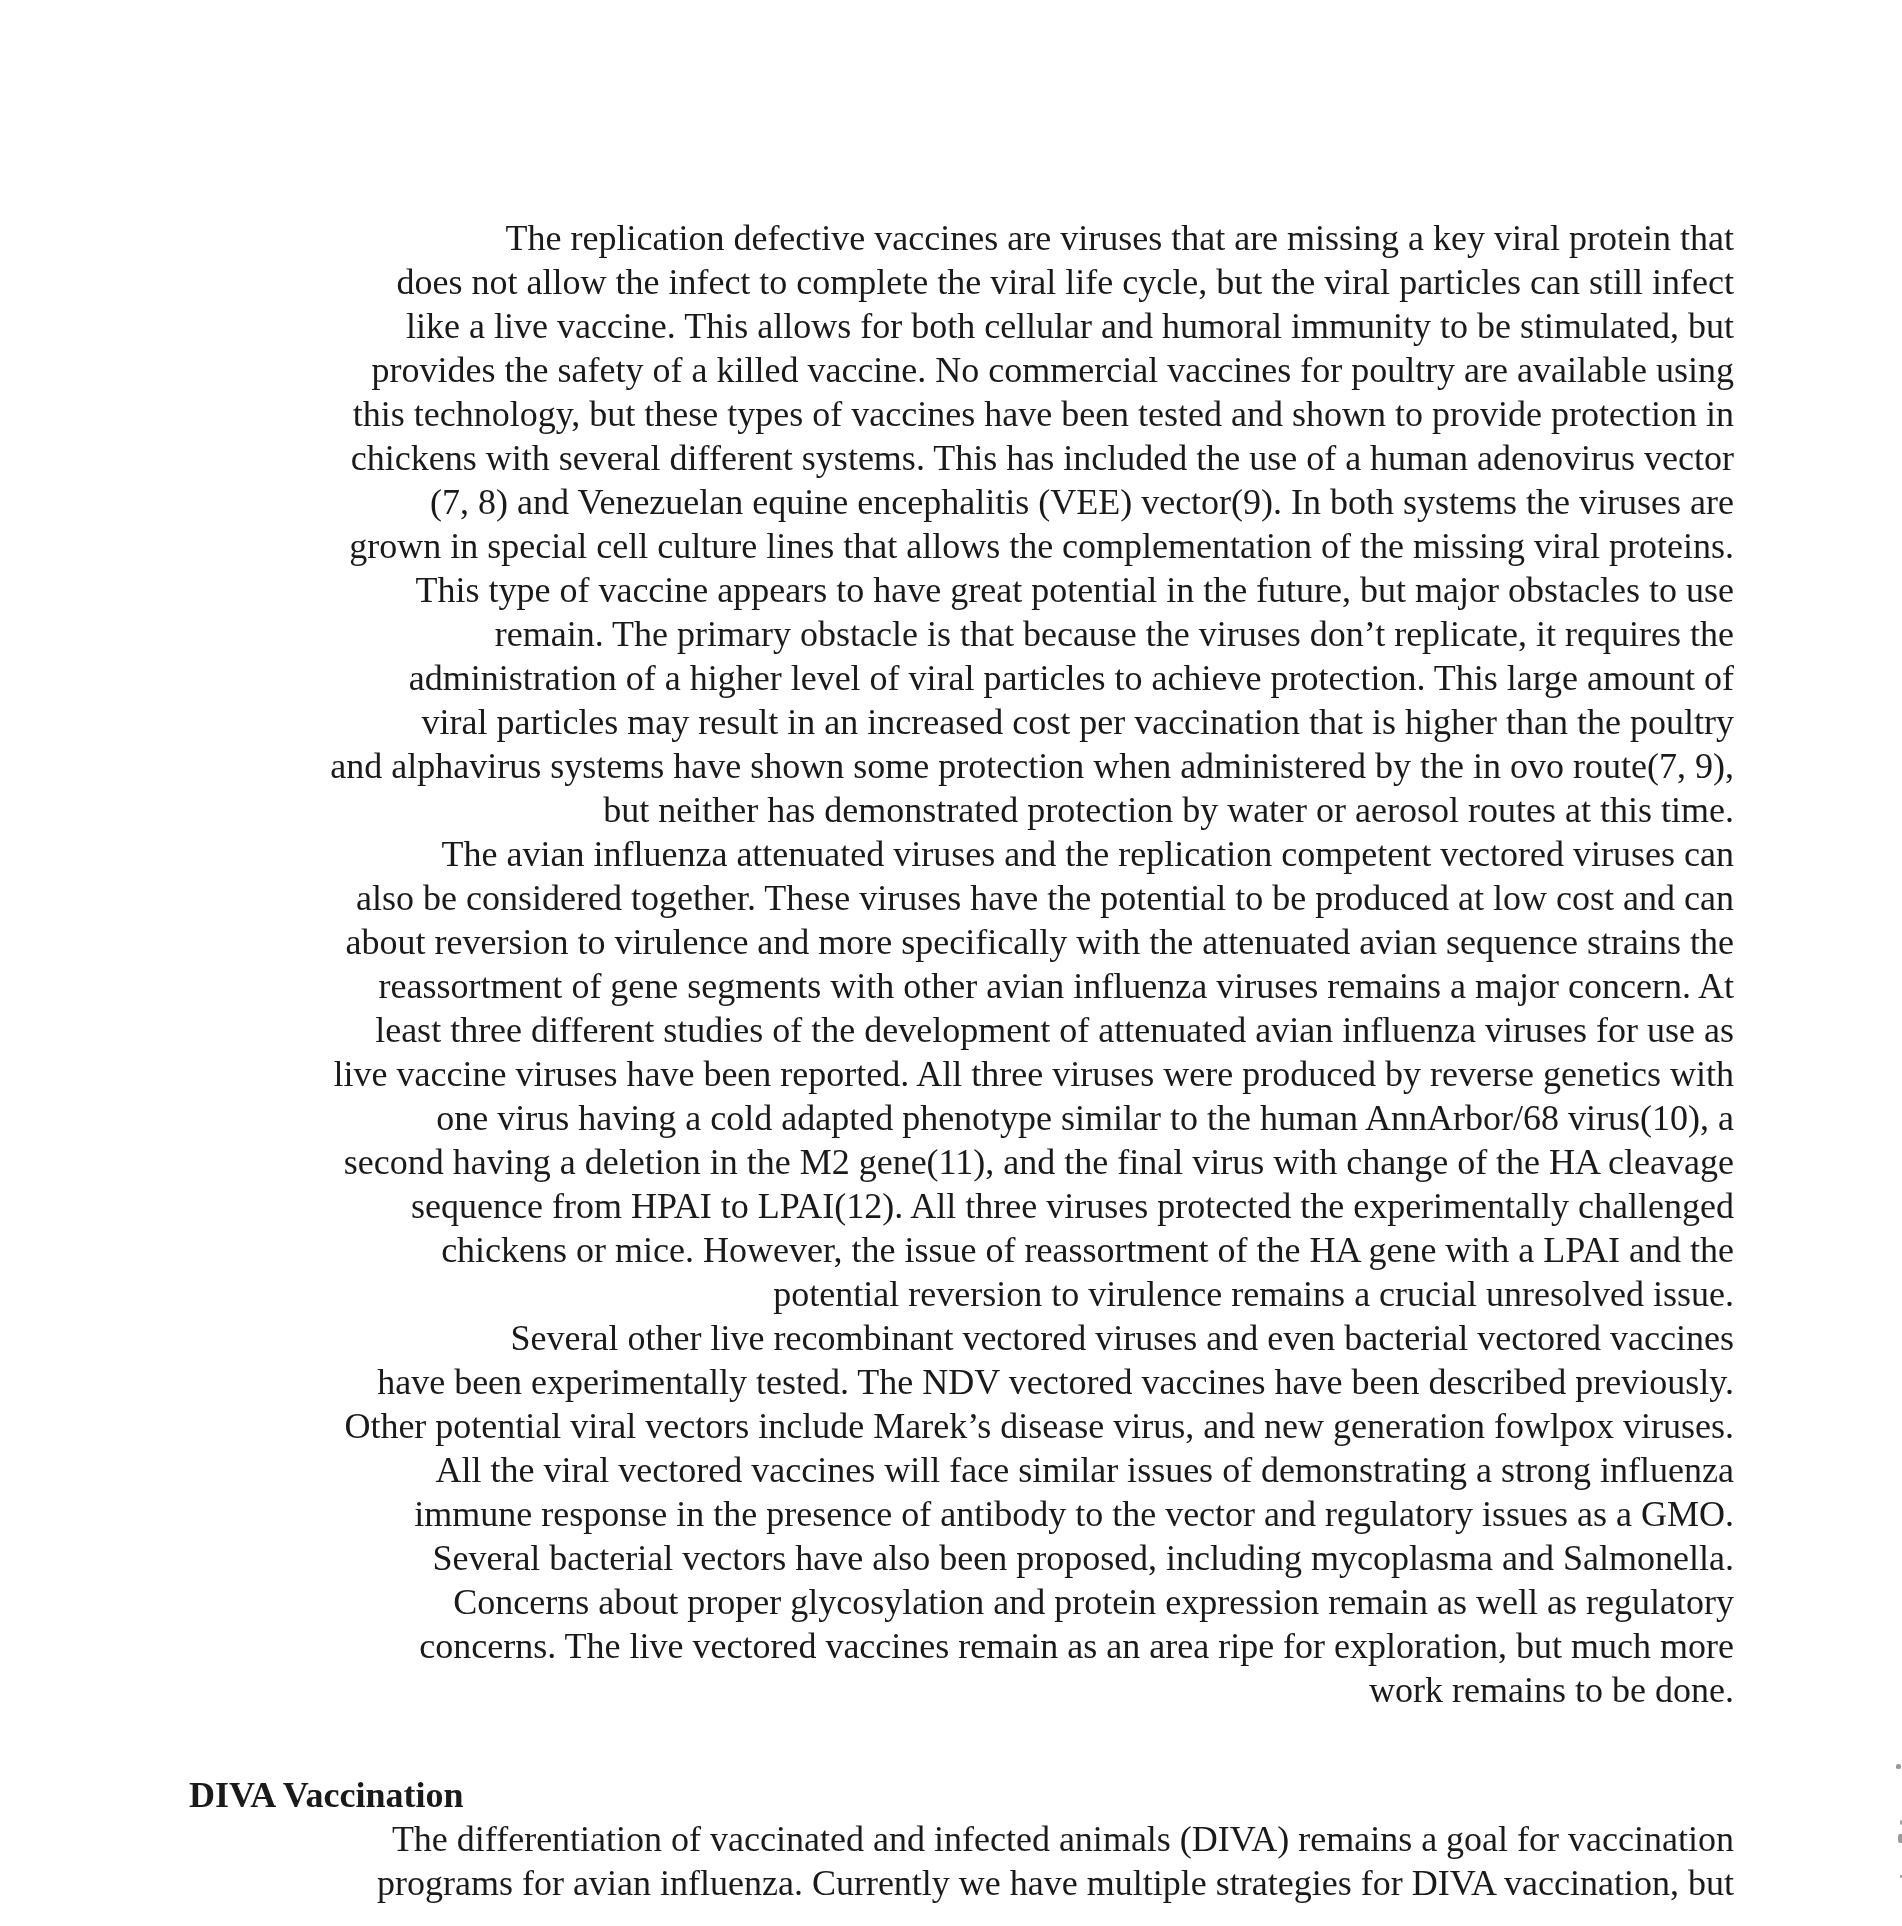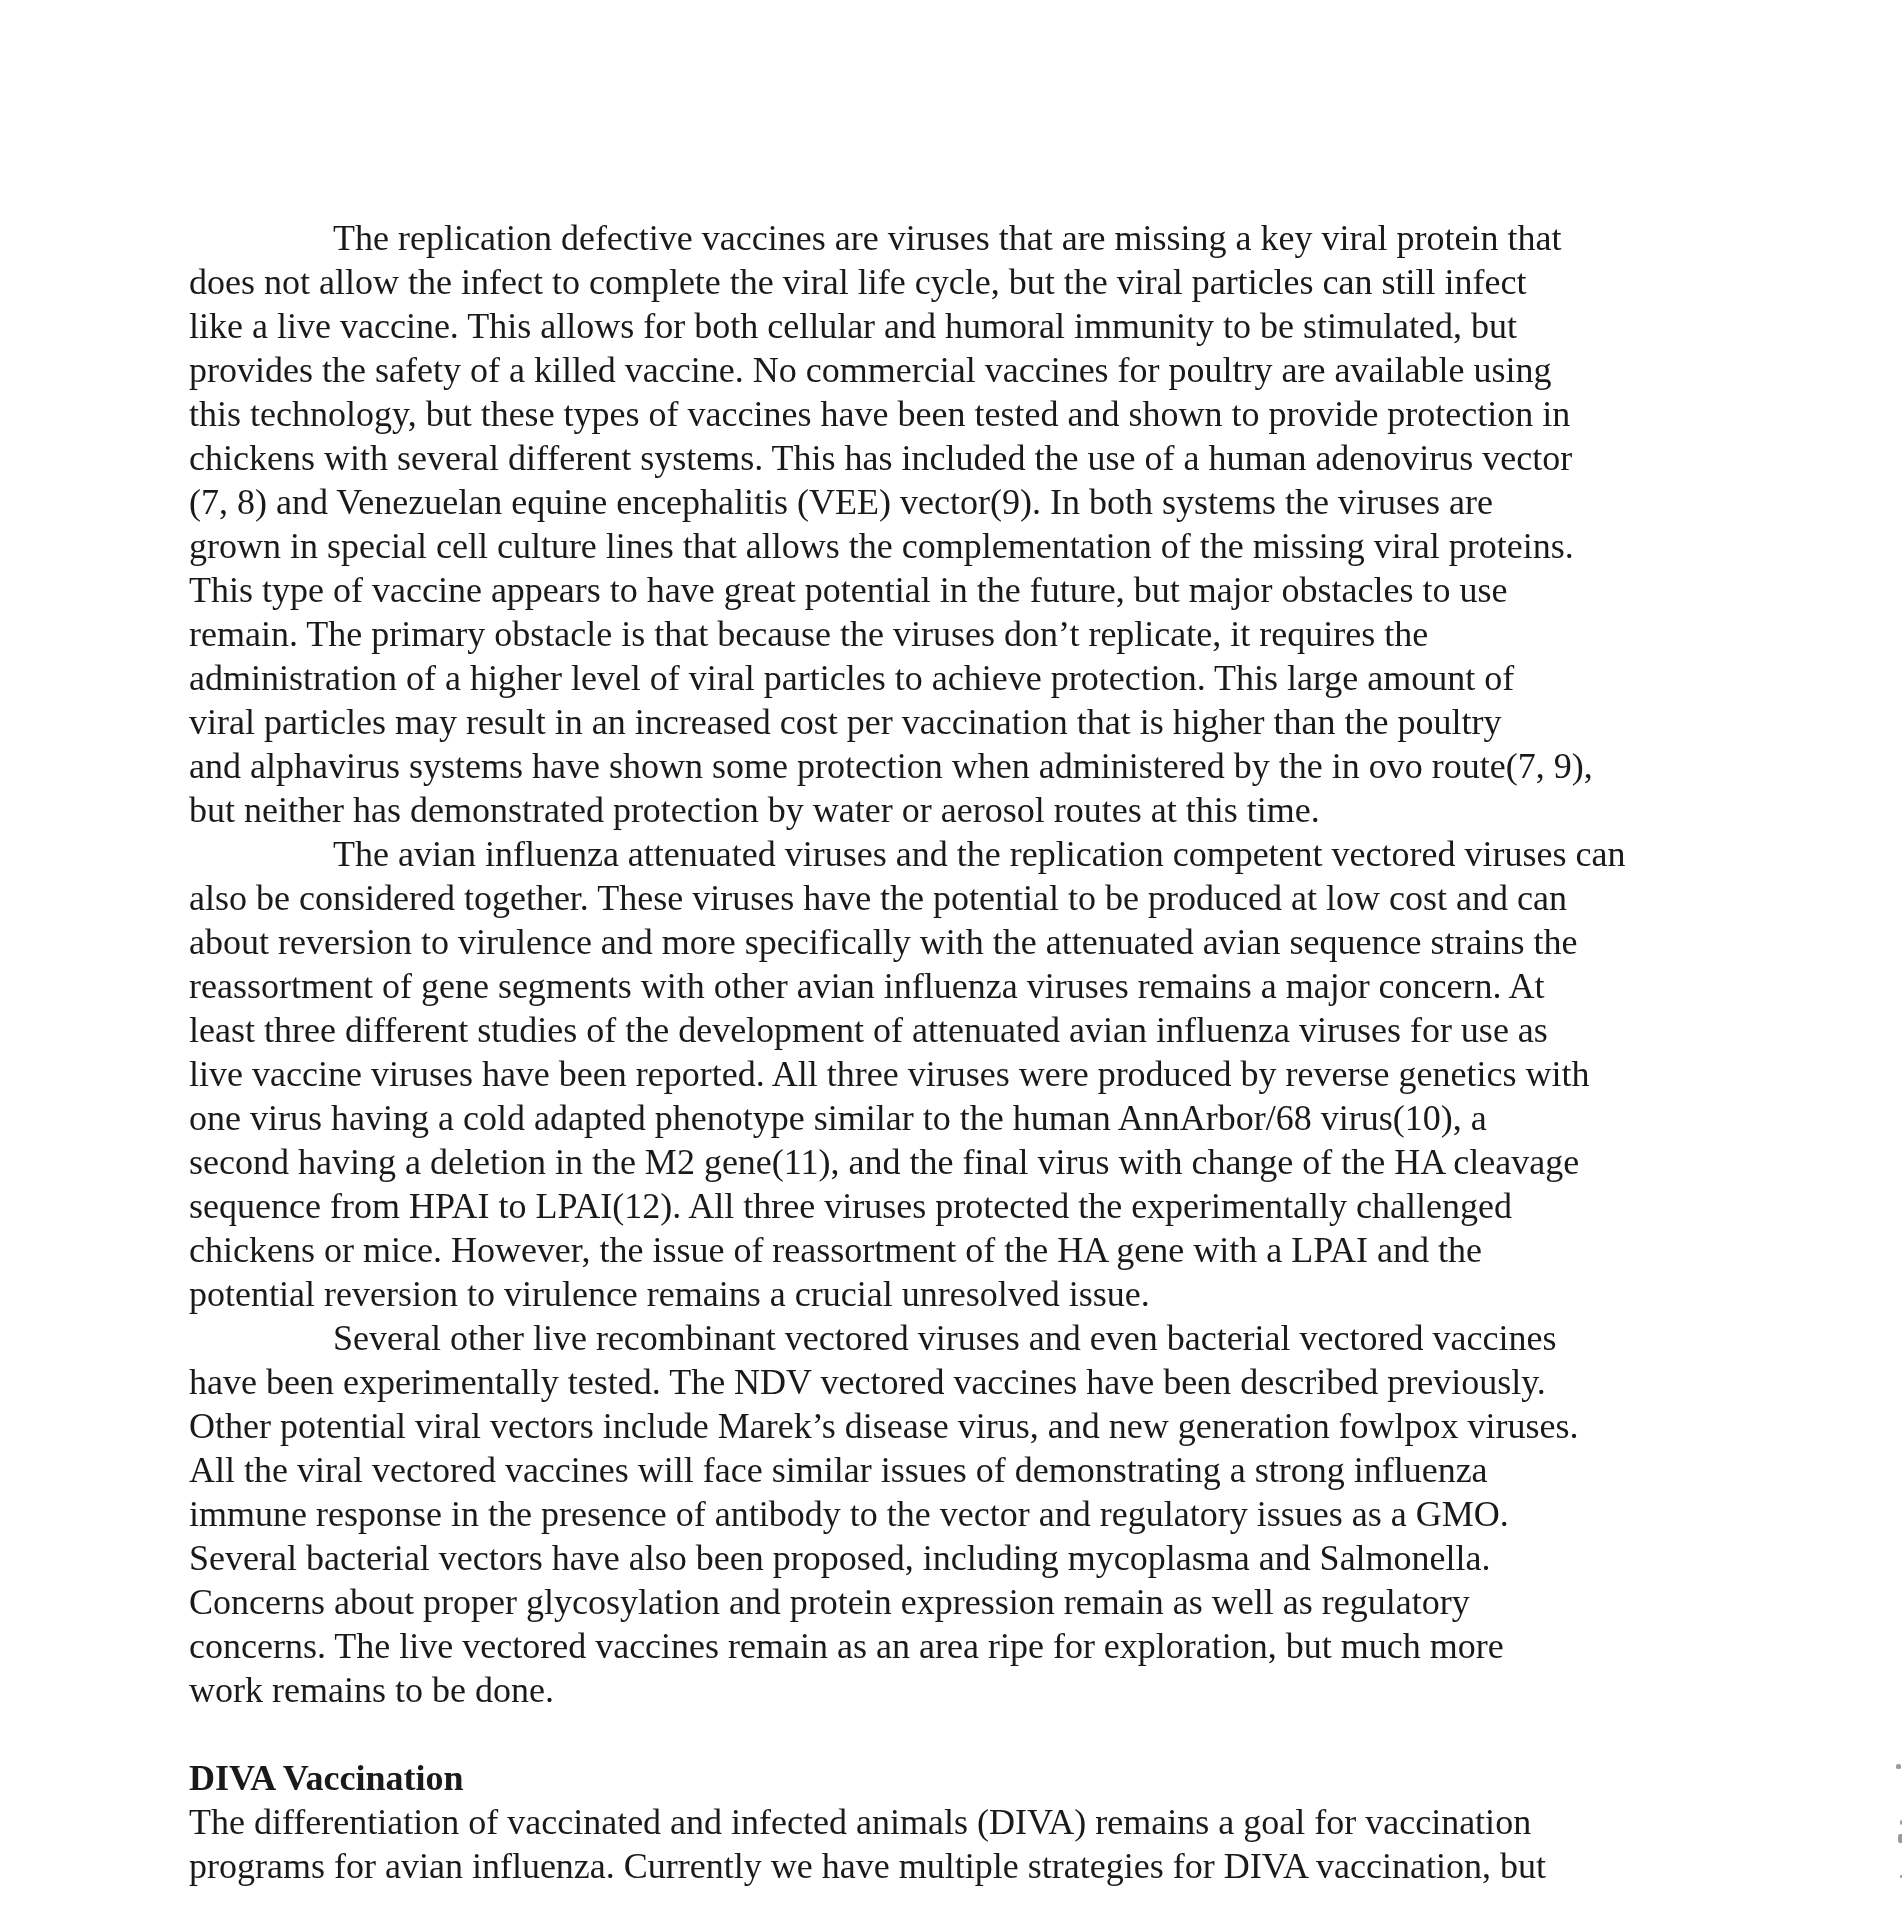--- a/index.html
+++ b/index.html
@@ -6,24 +6,24 @@
   body { width: 1902px; height: 2504px; position: relative; overflow: hidden; }
   .page {
     position: absolute; left: 0; top: 0; width: 1902px; height: 2504px;
     background: #ffffff; color: #1a1a1a;
     font-family: "Liberation Serif", "DejaVu Serif", serif;
   }
   .body-text {
     position: absolute; left: 189px; top: 216px; width: 1545px;
     font-size: 36px; line-height: 44px;
   }
-  .line { white-space: nowrap; height: 44px; }
+  .line { white-space: nowrap; height: 44px; text-align: right; }
   .line.indent { padding-left: 144px; }
   .gap { height: 44px; }
-  .heading { font-weight: bold; white-space: nowrap; height: 44px; }
+  .heading { font-weight: bold; white-space: nowrap; height: 44px; margin-top: 17px; }
   .scan-mark { position: absolute; background: #9a9a9a; border-radius: 40%; }
 </style>
 </head>
 <body>
 
 <div class="page">
   <div class="body-text">
 
     <div>
       <div class="line indent">The replication defective vaccines are viruses that are missing a key viral protein that</div>

